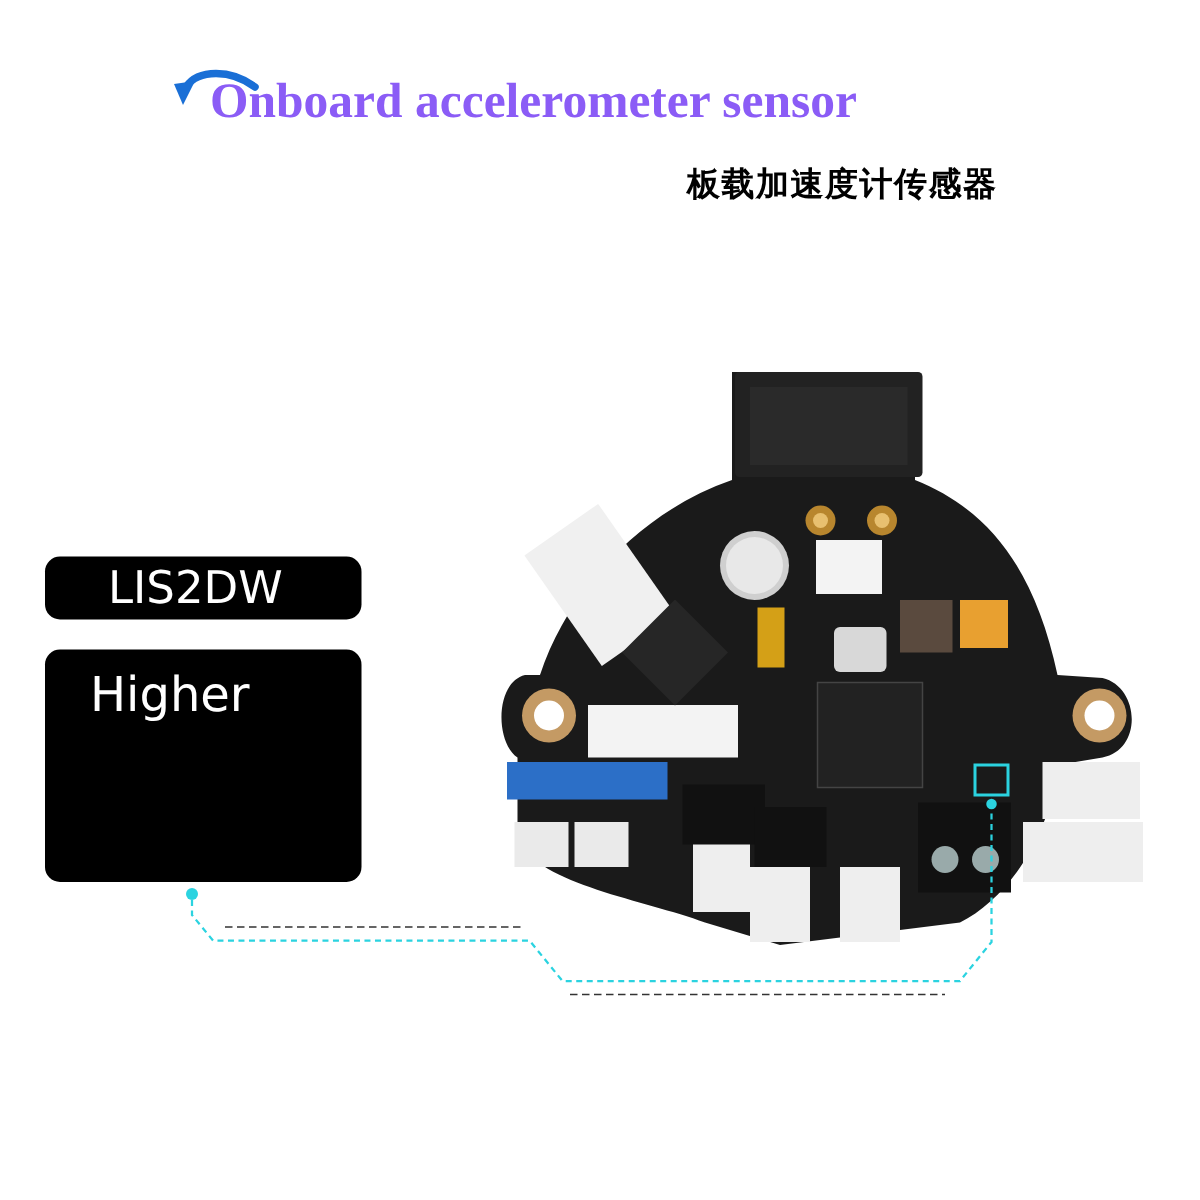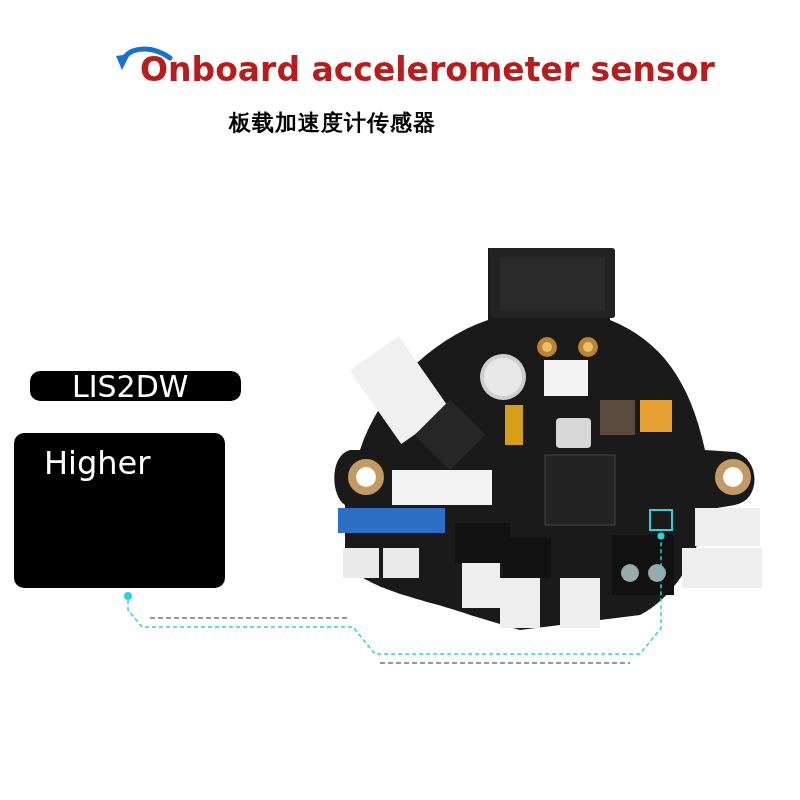--- a/index.html
+++ b/index.html
@@ -1,22 +1,22 @@
 <!DOCTYPE html>
 <html><head>
   <meta charset="utf-8">
   <style>
     html, body { margin: 0; padding: 0; background: #ffffff; }
     body { width: 800px; height: 800px; position: relative; overflow: hidden; font-family: "DejaVu Sans", sans-serif; }
-    .title { position: absolute; left: 140px; top: 50px; font-size: 33px; font-weight: bold; color: #b91c1c; letter-spacing: 0px; white-space: nowrap; }
-    .subtitle { position: absolute; left: 0; width: 665px; top: 108px; text-align: center; font-size: 22px; font-weight: bold; color: #000; letter-spacing: 1px; }
+    .title { position: absolute; left: 140px; top: 50px; font-size: 33px; font-weight: bold; color: #8b5cf6; letter-spacing: 0px; white-space: nowrap; font-family: Liberation Serif, serif; }
+    .subtitle { position: absolute; left: 0; width: 665px; top: 108px; text-align: right; font-size: 22px; font-weight: bold; color: #000; letter-spacing: 1px; }
     .arrow-icon { position: absolute; left: 114px; top: 44px; width: 60px; height: 32px; }
     .label-box { position: absolute; background: #000; color: #fff; border-radius: 10px; }
-    .chip-box { left: 30px; top: 371px; width: 211px; height: 30px; font-size: 30px; display:flex; align-items:center; padding-left: 42px; box-sizing: border-box; }
-    .desc-box { left: 14px; top: 433px; width: 211px; height: 155px; padding: 8px 0 0 30px; box-sizing: border-box; font-size: 32px; line-height: 45px; }
+    .chip-box { left: 30px; top: 371px; width: 211px; height: 42px; font-size: 30px; display:flex; align-items:center; padding-left: 42px; box-sizing: border-box; }
+    .desc-box { left: 30px; top: 433px; width: 211px; height: 155px; padding: 8px 0 0 30px; box-sizing: border-box; font-size: 32px; line-height: 45px; }
     .desc-box div { white-space: nowrap; }
     .pcb { position: absolute; left: 0; top: 0; width: 800px; height: 800px; }
   </style>
 </head>
 <body>
 
 <svg class="arrow-icon" viewBox="0 0 60 32">
   <path d="M56 14 C40 2, 18 2, 10 14" stroke="#1a6fd6" stroke-width="5" fill="none" stroke-linecap="round"></path>
   <polygon points="2,12 16,10 8,26" fill="#1a6fd6"></polygon>
 </svg>

